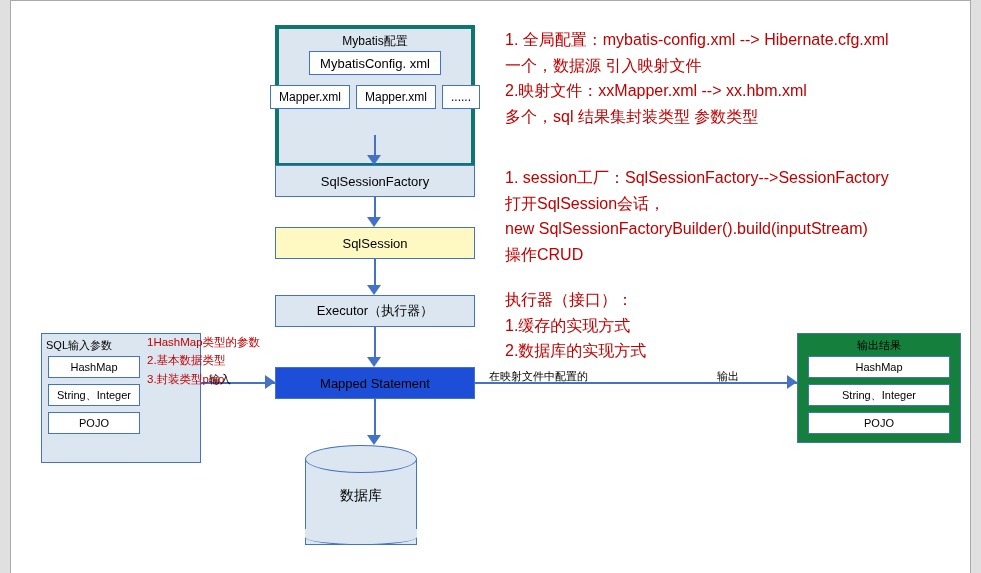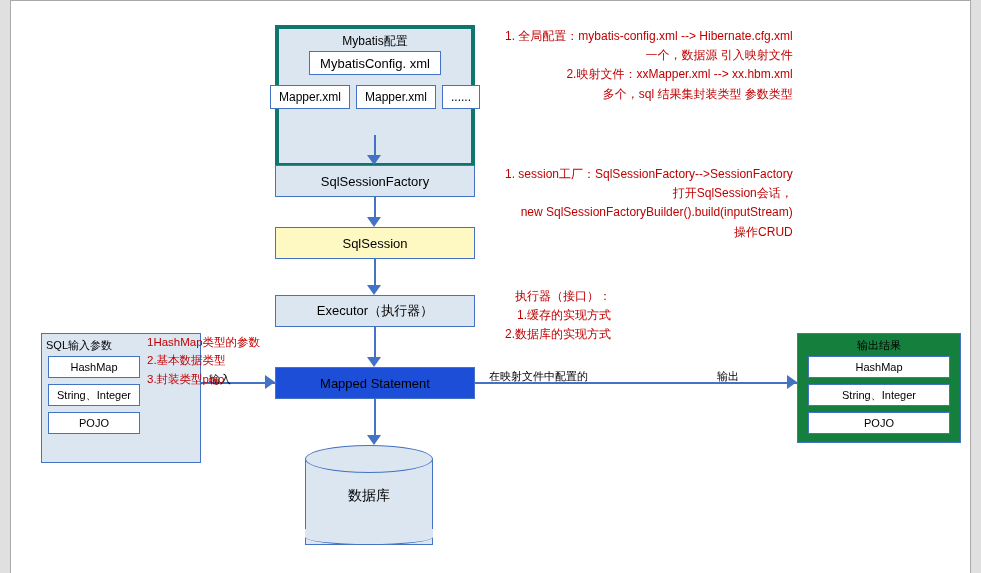--- a/index.html
+++ b/index.html
@@ -187,23 +187,22 @@
     }
     .line-h {
       position: absolute;
       height: 2px;
       background: #4472c4;
     }
 
     
     .annotation {
       position: absolute;
-      font-size: 12px;
+      font-size: 16px;
       line-height: 1.6;
-      text-align: right;
     }
     .red { color: #c00000; }
 
     
     .left-annotation {
       position: absolute;
       font-size: 11.5px;
       line-height: 1.6;
       color: #c00000;
     }
@@ -299,21 +298,21 @@
         <div class="output-item">
           <span>POJO</span>
         </div>
       </div>
     </div>
 
     <div class="line-v" style="left:347px; top:382px; height:38px;"></div>
     <div class="arrow-down" style="left:340px; top:418px;"></div>
 
     <div class="db-container">
-      <div style="position:relative; width:128px; height:100px;">
+      <div style="position:relative; width:112px; height:100px;">
 
         <div style="position:absolute; top:14px; left:0; right:0; bottom:0; background:#dce6f1; border-left:1px solid #4472c4; border-right:1px solid #4472c4; border-bottom:1px solid #4472c4;"></div>
 
         <div style="position:absolute; top:0; left:0; right:0; height:28px; background:#dce6f1; border:1px solid #4472c4; border-radius:50%;"></div>
 
         <div style="position:absolute; top:42px; left:0; right:0; text-align:center; font-size:14px; z-index:3;">数据库</div>
 
         <div style="position:absolute; bottom:0; left:0; right:0; height:16px; background:#dce6f1; border-bottom:1px solid #4472c4; border-radius:0 0 50% 50%;"></div>
       </div>
     </div>

